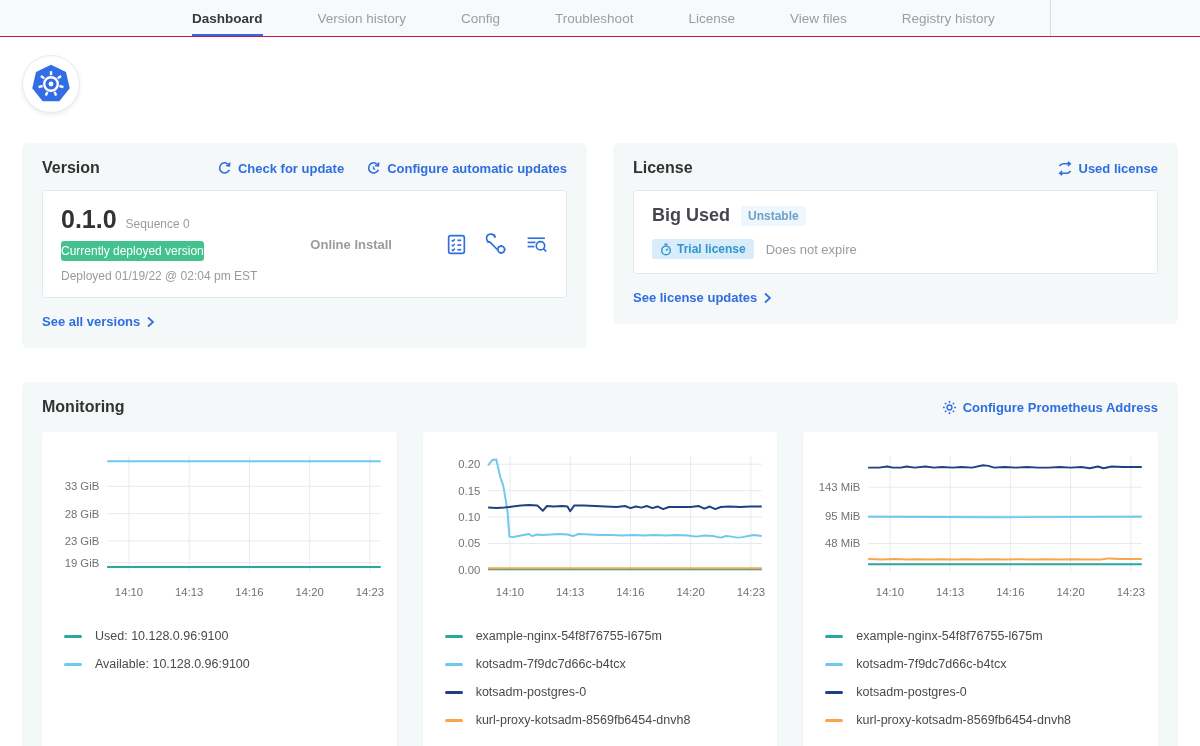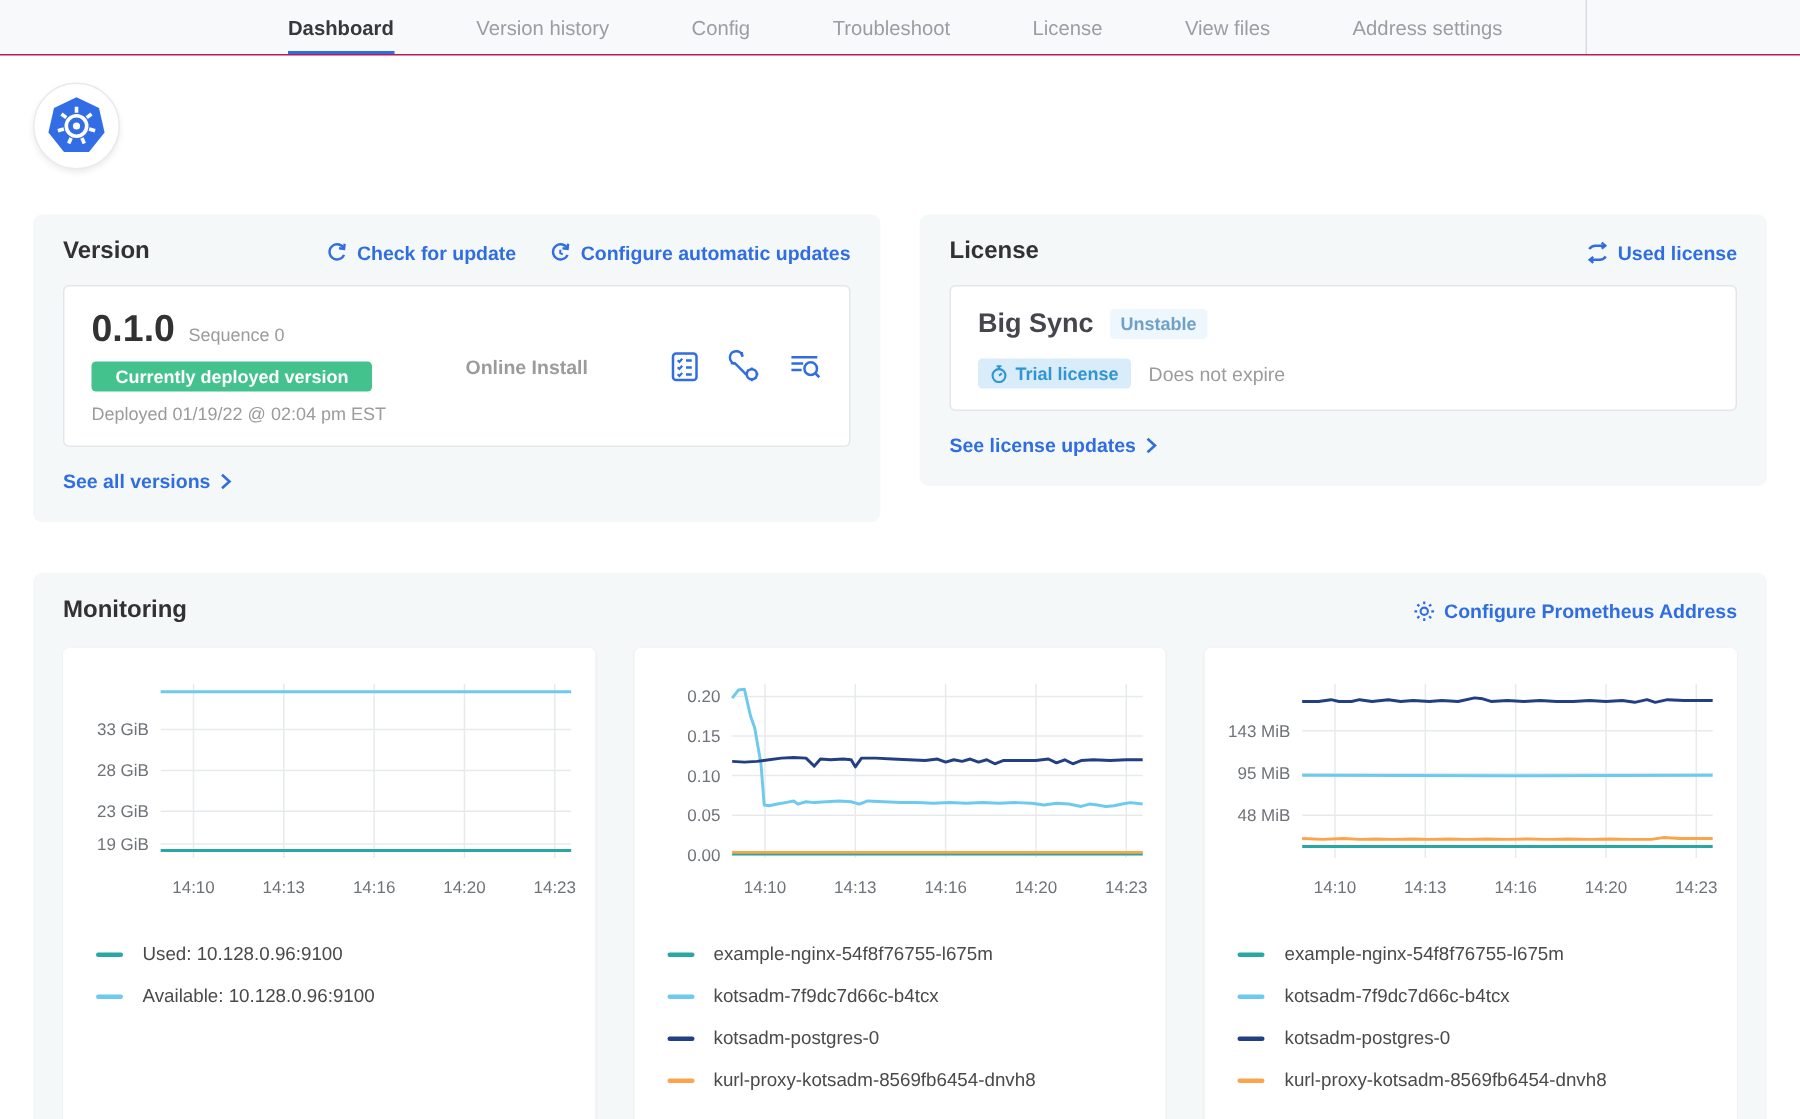--- a/index.html
+++ b/index.html
@@ -37,21 +37,21 @@
   .panel-links { display:flex; gap:22px;justify-content:space-between; }
   .icon { display:inline-flex; margin-right:6px; }
 
   .inner-card { background:#fff; border:1px solid #e3e7ea; border-radius:4px;
     margin-top:13px; padding:14px 18px; }
   .version-inner { display:flex; align-items:center; justify-content:space-between; }
   .ver-row { display:flex; align-items:baseline; }
   .ver-num { font-size:25px; font-weight:bold; }
   .ver-seq { font-size:12px; color:#9b9b9b; margin-left:9px; }
   .deployed-badge { display:inline-block; background:#44c28d; color:#fff; font-size:12px;
-    font-weight:bold; border-radius:3px; padding:3px 16px; margin-top:7px; }
+    font-weight:normal; border-radius:3px; padding:3px 0; margin-top:7px; }
   .deployed-at { font-size:12px; color:#9b9b9b; margin-top:8px; }
   .install-type { font-size:13px; color:#9b9b9b; font-weight:bold; }
   .ver-icons { display:flex; gap:17px; align-items:center; }
   .ver-icons > span { cursor:pointer; display:inline-flex; }
   .see-link { margin-top:14px; }
   .chev { margin-left:6px; display:inline-flex; }
 
   .lic-name-row { display:flex; align-items:center; }
   .lic-name { font-size:18px; font-weight:bold; color:#46454d; }
   .chan-badge { background:#eef7fd; color:#6fa1c6; font-size:12px; font-weight:bold;
@@ -79,21 +79,21 @@
 <body>
 
 <div class="topnav">
   <div id="nav-tabs" style="display:flex;">
       <div class="tab active">Dashboard</div>
       <div class="tab">Version history</div>
       <div class="tab">Config</div>
       <div class="tab">Troubleshoot</div>
       <div class="tab">License</div>
       <div class="tab">View files</div>
-      <div class="tab">Address settings</div>
+      <div class="tab">Registry history</div>
     </div>
   <div class="nav-divider"></div>
 </div>
 
 <div class="content">
 
   <div class="app-header">
     <div class="app-icon-wrap">
       <svg width="40" height="40" viewBox="0 0 100 100">
         <polygon points="50,2 87.5,20.1 96.8,60.7 70.8,93.2 29.2,93.2 3.2,60.7 12.5,20.1" fill="#326de6"></polygon>
@@ -212,21 +212,21 @@
               <path d="M13.5 10 C13.5 10 12 12.2 9.5 12.2 L3 12.2"></path>
               <polyline points="5.2,10.2 2.8,12.2 5.2,14.2"></polyline>
             </svg>
           </span>
           <span>Used license</span>
         </a>
       </div>
 
       <div class="inner-card">
         <div class="lic-name-row">
-          <span class="lic-name">Big Sync</span>
+          <span class="lic-name">Big Used</span>
           <span class="chan-badge">Unstable</span>
         </div>
         <div class="lic-row2">
           <span class="trial-badge">
             <span class="icon">
               <svg width="12" height="13" viewBox="0 0 12 13" fill="none" stroke="#3095d2" stroke-width="1.4">
                 <circle cx="6" cy="7.4" r="4.3"></circle>
                 <line x1="6" y1="3.1" x2="6" y2="1.6"></line>
                 <line x1="4.4" y1="1.2" x2="7.6" y2="1.2"></line>
                 <line x1="6" y1="7.4" x2="7.9" y2="5.9"></line>

